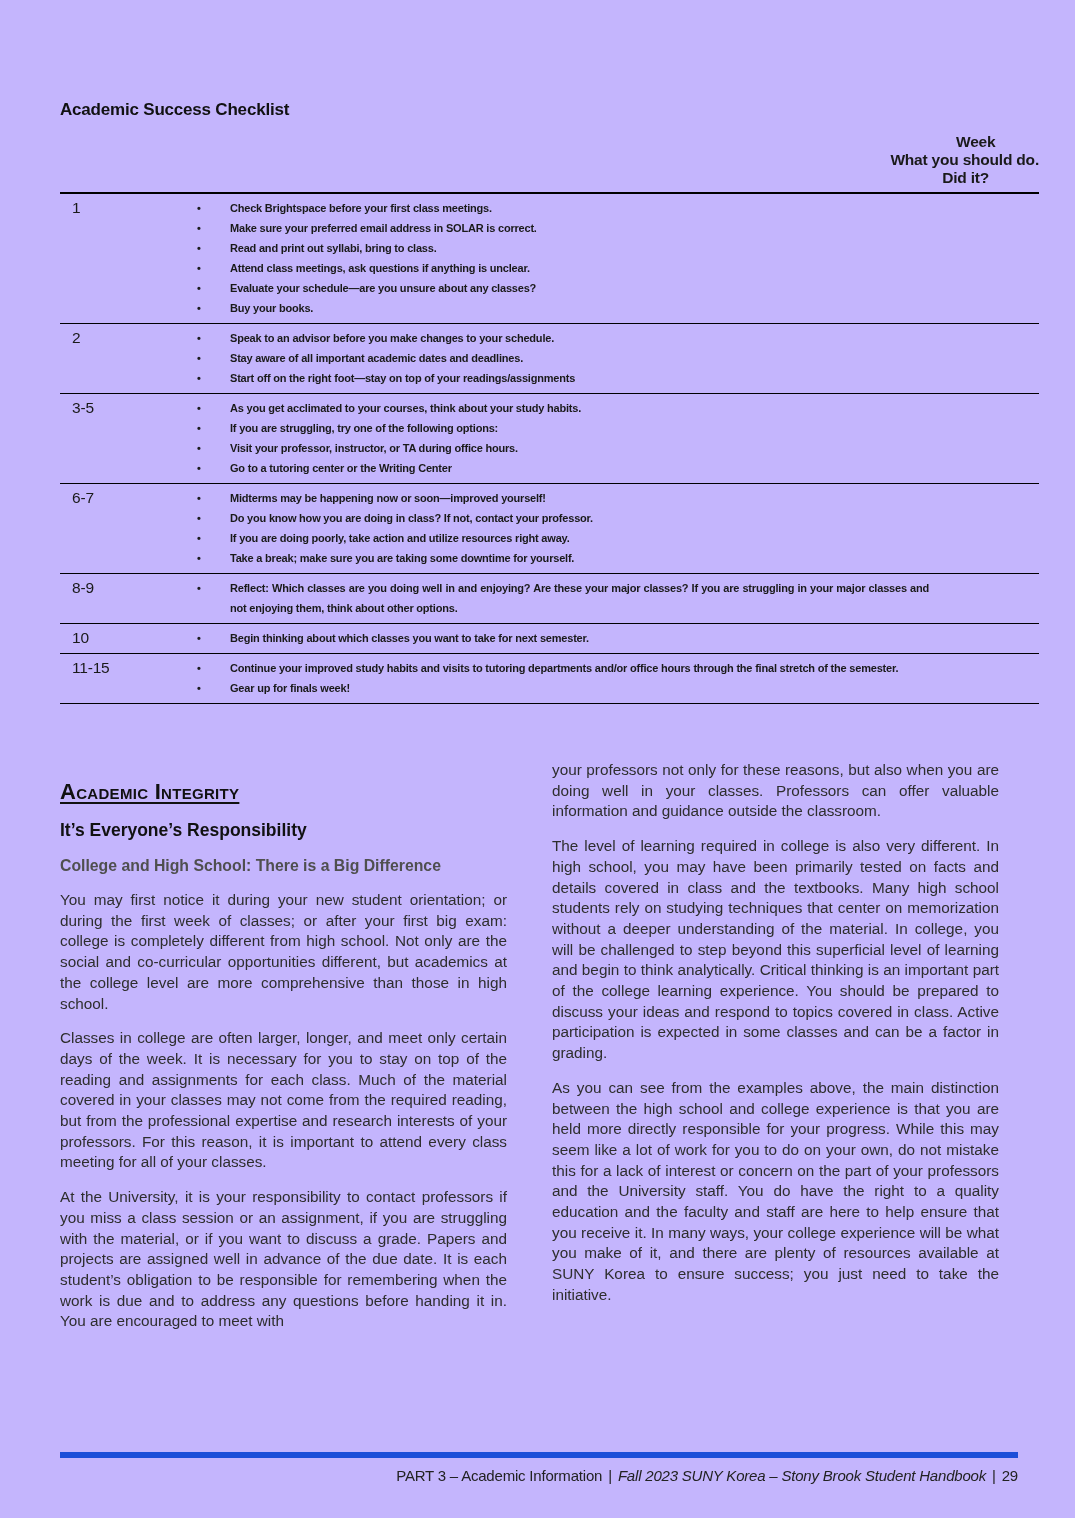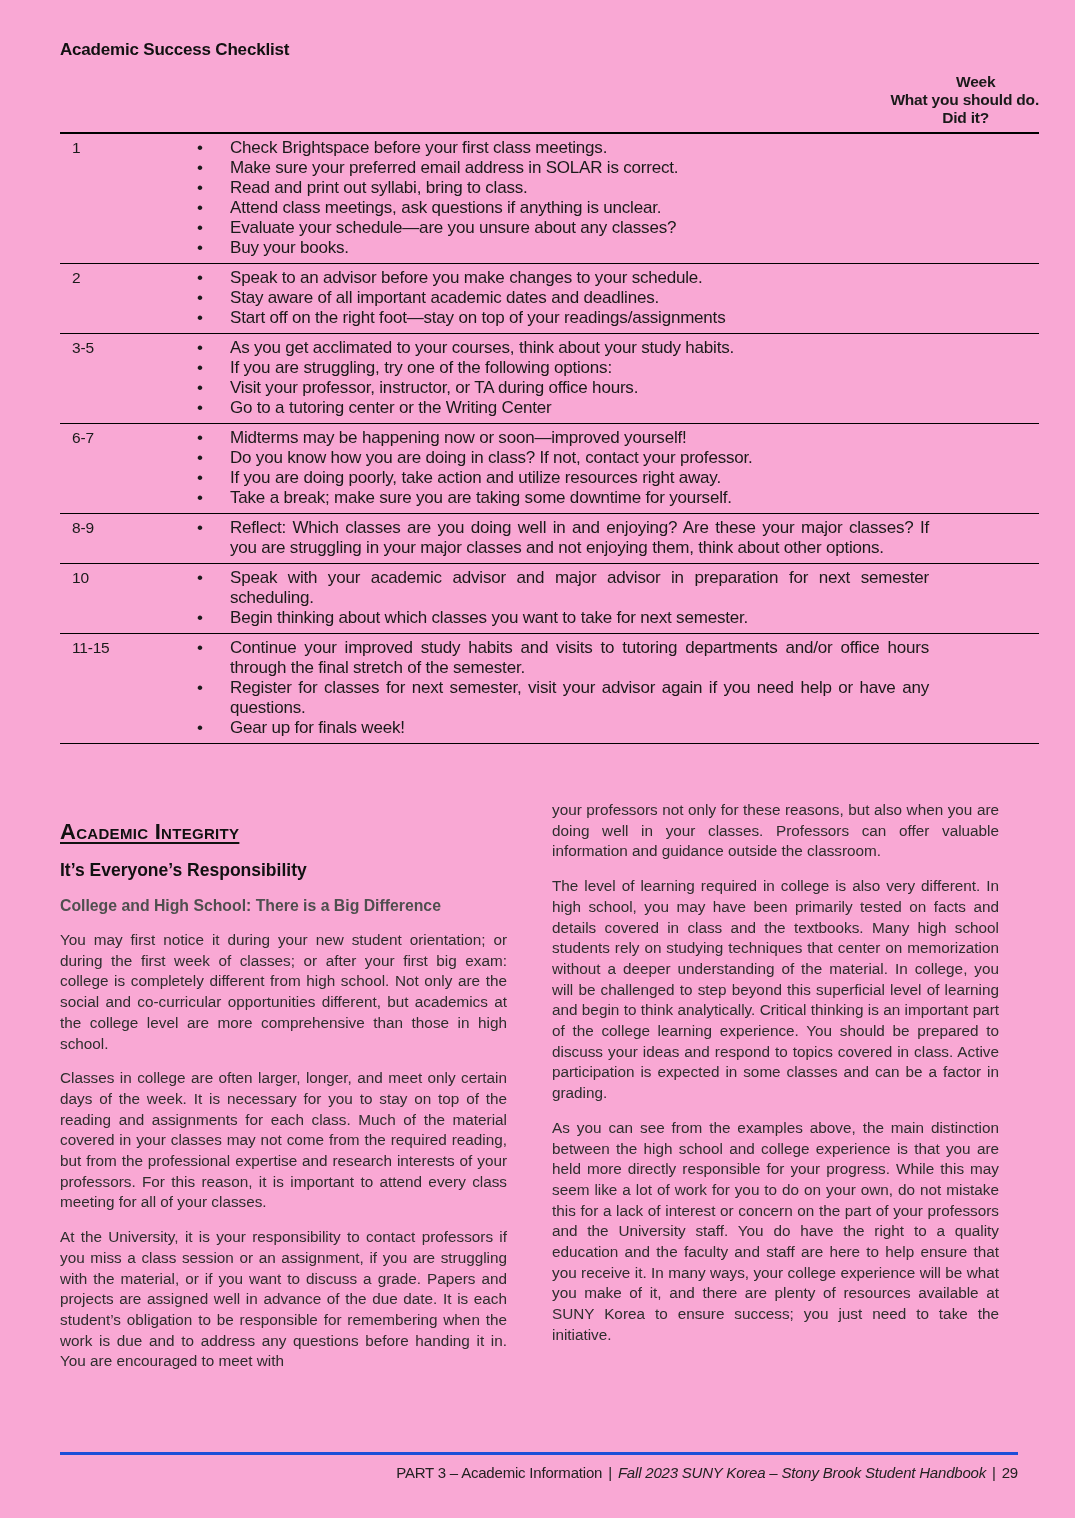--- a/index.html
+++ b/index.html
@@ -5,23 +5,23 @@
   html,body { margin:0; padding:0; background:#ffffff; }
   body {
     font-family: "Liberation Sans", "DejaVu Sans", sans-serif;
     color:#2e2e2e;
     -webkit-font-smoothing: antialiased;
   }
   .page {
     position:relative;
     width:1075px;
     height:1518px;
-    background:#f9a8d4;
+    background:#c4b5fd;
     box-sizing:border-box;
-    padding:40px 0 0 60px;
+    padding:100px 0 0 60px;
     overflow:hidden;
   }
 
   
   .checklist-title {
     margin:0 0 13px 0;
     font-size:17px;
     font-weight:bold;
     letter-spacing:-0.2px;
     color:#111;
@@ -54,24 +54,25 @@
     font-weight:normal;
     letter-spacing:-0.2px;
     line-height:20px;
   }
   .items { flex:1; }
   .didit { width:110px; }
   ul.bullet-list { margin:0; padding:0 0 0 42px; list-style:none; }
   li.bullet-item {
     position:relative;
     padding-left:33px;
-    font-size:17px;
+    font-size:11px;
     letter-spacing:-0.2px;
     line-height:20px;
     text-align:justify;
+    font-weight:bold;
   }
   li.bullet-item::before {
     content:"\2022";
     position:absolute;
     left:0;
     top:0;
   }
 
   
   .columns {
@@ -112,21 +113,21 @@
     text-align:justify;
     color:#2e2e2e;
   }
 
   
   .footer {
     position:absolute;
     left:60px;
     width:958px;
     top:1452px;
-    border-top:3px solid #1d4ed8;
+    border-top:6px solid #1d4ed8;
     padding-top:9px;
     text-align:right;
     font-size:15px;
     color:#222;
     letter-spacing:-0.2px;
   }
   .footer .sep { margin:0 6px; }
   .footer .it { font-style:italic; }
 </style>
 </head>
@@ -198,32 +199,30 @@
             <ul class="bullet-list">
               <li class="bullet-item">Reflect: Which classes are you doing well in and enjoying? Are these your major classes? If you are struggling in your major classes and not enjoying them, think about other options.</li>
             </ul>
           </div>
           <div class="didit"></div>
         </div>
         <div class="trow">
           <div class="week">10</div>
           <div class="items">
             <ul class="bullet-list">
-              <li class="bullet-item">Speak with your academic advisor and major advisor in preparation for next semester scheduling.</li>
               <li class="bullet-item">Begin thinking about which classes you want to take for next semester.</li>
             </ul>
           </div>
           <div class="didit"></div>
         </div>
         <div class="trow">
           <div class="week">11-15</div>
           <div class="items">
             <ul class="bullet-list">
               <li class="bullet-item">Continue your improved study habits and visits to tutoring departments and/or office hours through the final stretch of the semester.</li>
-              <li class="bullet-item">Register for classes for next semester, visit your advisor again if you need help or have any questions.</li>
               <li class="bullet-item">Gear up for finals week!</li>
             </ul>
           </div>
           <div class="didit"></div>
         </div>
       </div>
   </div>
 
   <div class="columns">
     <div class="colL">

